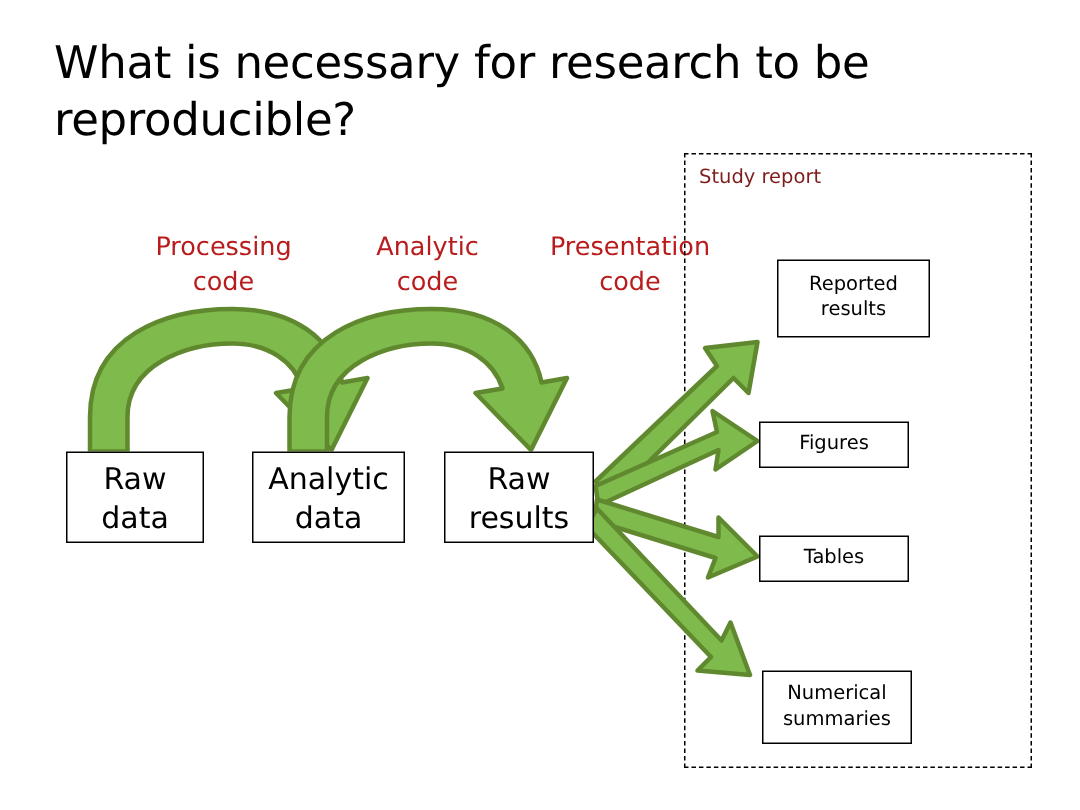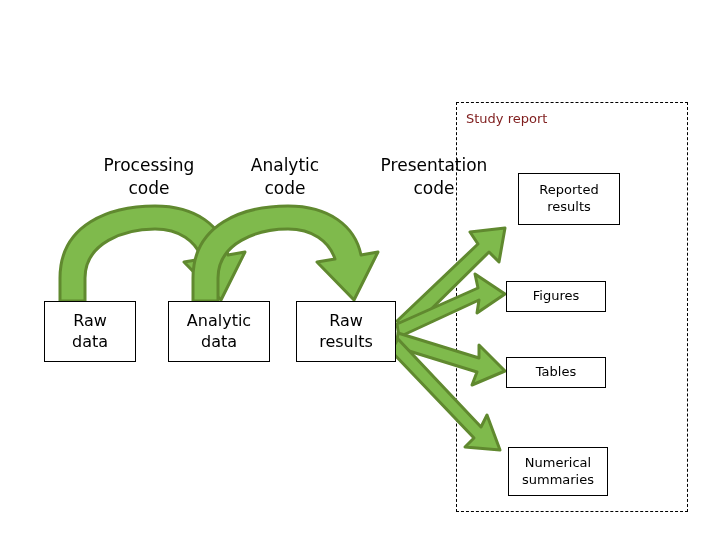--- a/index.html
+++ b/index.html
@@ -31,44 +31,44 @@
     font-weight: 400;
     letter-spacing: -0.2px;
   }
 
   
   .code-label {
     position: absolute;
     font-family: "DejaVu Sans", sans-serif;
     font-size: 17px;
     line-height: 1.38;
-    color: #000000;
+    color: #b91c1c;
     text-align: center;
     font-weight: 400;
   }
   #label-processing { left: 78px;  top: 154px; width: 142px; }
   #label-analytic   { left: 218px; top: 154px; width: 134px; }
-  #label-presentation { left: 356px; top: 154px; width: 156px; }
+  #label-presentation { left: 342px; top: 154px; width: 156px; }
 
   
   .node-box {
     position: absolute;
     box-sizing: border-box;
     border: 1.3px solid #000000;
     background: #ffffff;
     display: flex;
     align-items: center;
     justify-content: center;
     text-align: center;
     font-family: "DejaVu Sans", sans-serif;
     color: #000000;
     line-height: 1.3;
     z-index: 5;
   }
-  .node-big  { font-size: 16px; }
+  .node-big  { font-size: 20px; }
   .node-small{ font-size: 13px; }
 
   #box-raw-data      { left: 44px;  top: 301px; width: 92px;  height: 61px; }
   #box-analytic-data { left: 168px; top: 301px; width: 102px; height: 61px; }
   #box-raw-results   { left: 296px; top: 301px; width: 100px; height: 61px; }
 
   #box-reported-results { left: 506px; top: 173px; width: 102px; height: 52px; margin-left: 12px; }
   #box-figures          { left: 506px; top: 281px; width: 100px; height: 31px; }
   #box-tables           { left: 506px; top: 357px; width: 100px; height: 31px; }
   #box-numerical        { left: 508px; top: 447px; width: 100px; height: 49px; }
@@ -105,20 +105,21 @@
     height: 540px;
     z-index: 3;
     pointer-events: none;
   }
 </style>
 </head>
 <body>
 
 <div id="slide">
 
+  <div id="slide-title">What is necessary for research to be reproducible?</div>
 
   <div id="study-report-frame"></div>
   <div id="study-report-label">Study report</div>
 
   <svg id="arrow-layer" viewBox="0 0 720 540">
 
     <path d="M 60 301
              L 60 278
              C 60 224, 110 206, 155 206
              C 196 206, 222 226, 228 255

